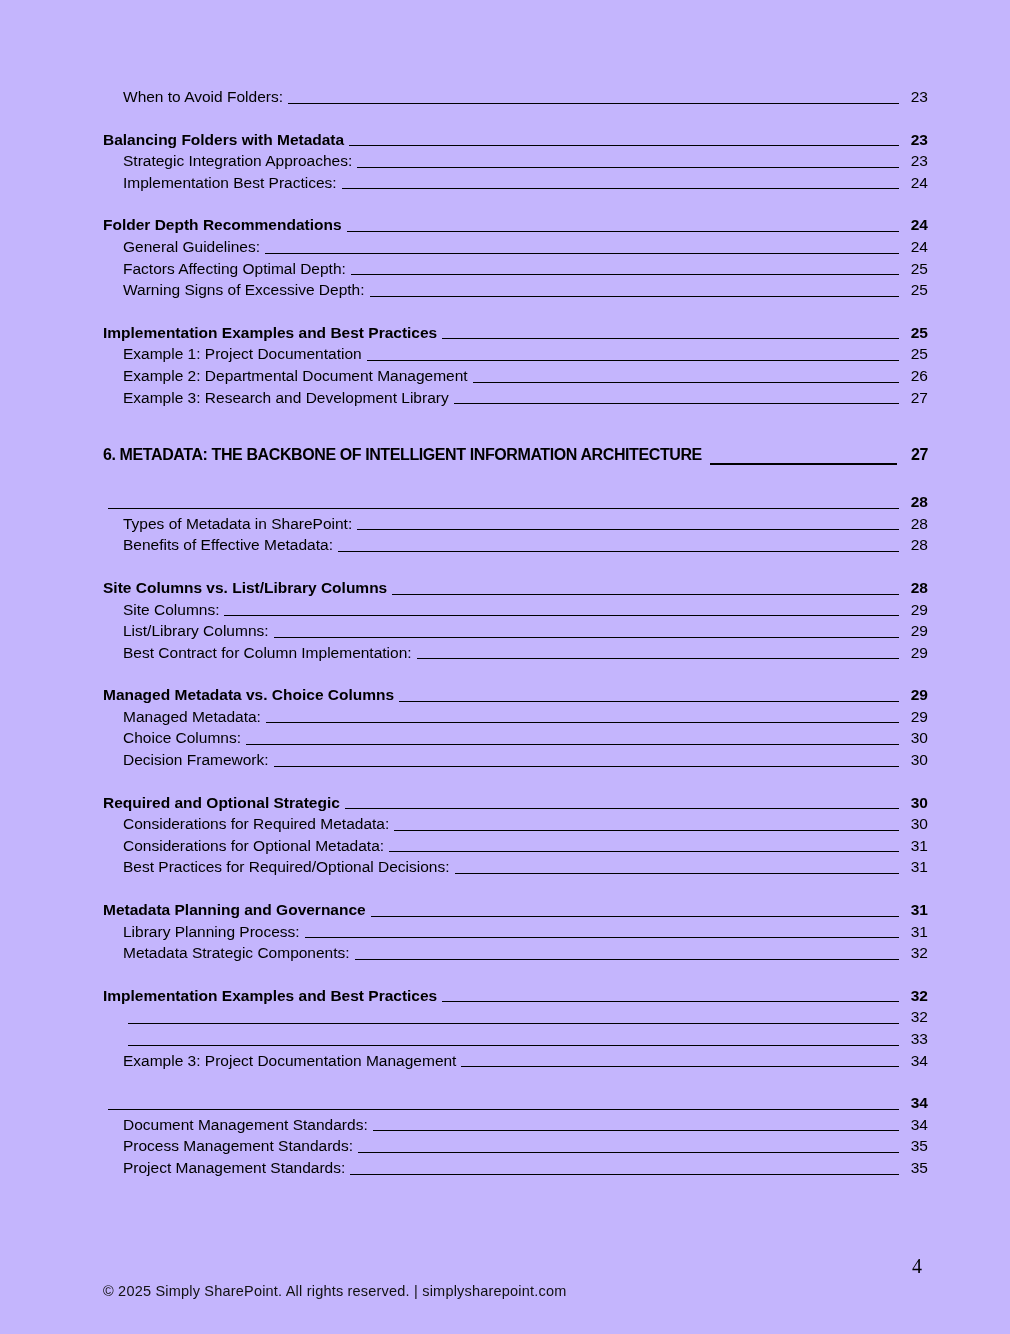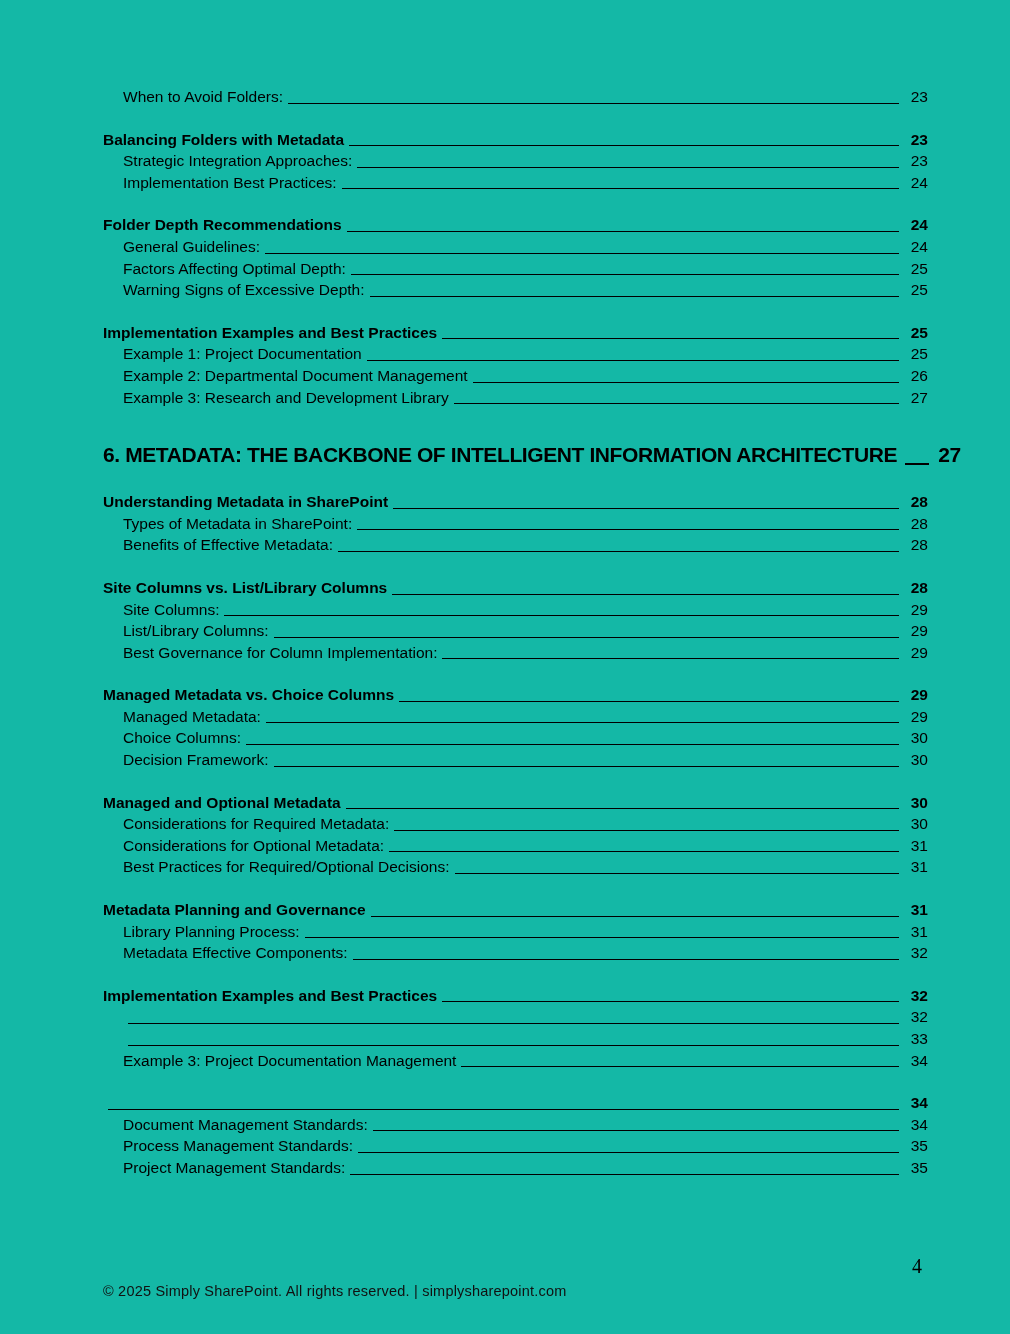--- a/index.html
+++ b/index.html
@@ -5,21 +5,21 @@
   html, body {
     margin: 0;
     padding: 0;
     background: #e8e8e8;
   }
   .page {
     position: relative;
     width: 1010px;
     height: 1334px;
     margin: 0 auto;
-    background: #14b8a6;
+    background: #c4b5fd;
     font-family: "Liberation Sans", sans-serif;
     color: #000000;
     overflow: hidden;
   }
   .toc {
     position: absolute;
     left: 103px;
     right: 82px;
     top: 86px;
   }
@@ -44,21 +44,21 @@
   .row .pg {
     min-width: 22px;
     text-align: right;
     white-space: nowrap;
   }
   .row.lvl-sub { padding-left: 20px; }
   .row.lvl-heading { font-weight: bold; justify-content: flex-end; }
   .row.lvl-heading .pg { font-weight: bold; }
   .row.lvl-h1 {
     font-weight: bold;
-    font-size: 21px;
+    font-size: 16px;
     letter-spacing: -0.4px;
     line-height: 30px;
   }
   .row.lvl-h1 .leader {
     border-bottom-width: 2px;
     margin: 0 9px 5px 8px;
   }
   .row.lvl-h1 .pg { font-weight: bold; }
 
   .page-number {
@@ -153,21 +153,20 @@
       </div>
       <div class="toc-group g-h1">
         <div class="row lvl-h1">
           <span class="label">6. METADATA: THE BACKBONE OF INTELLIGENT INFORMATION ARCHITECTURE</span>
           <span class="leader"></span>
           <span class="pg">27</span>
         </div>
       </div>
       <div class="toc-group">
         <div class="row lvl-heading">
-          <span class="label">Understanding Metadata in SharePoint</span>
           <span class="leader"></span>
           <span class="pg">28</span>
         </div>
         <div class="row lvl-sub">
           <span class="label">Types of Metadata in SharePoint:</span>
           <span class="leader"></span>
           <span class="pg">28</span>
         </div>
         <div class="row lvl-sub">
           <span class="label">Benefits of Effective Metadata:</span>
@@ -185,21 +184,21 @@
           <span class="label">Site Columns:</span>
           <span class="leader"></span>
           <span class="pg">29</span>
         </div>
         <div class="row lvl-sub">
           <span class="label">List/Library Columns:</span>
           <span class="leader"></span>
           <span class="pg">29</span>
         </div>
         <div class="row lvl-sub">
-          <span class="label">Best Governance for Column Implementation:</span>
+          <span class="label">Best Contract for Column Implementation:</span>
           <span class="leader"></span>
           <span class="pg">29</span>
         </div>
       </div>
       <div class="toc-group">
         <div class="row lvl-heading">
           <span class="label">Managed Metadata vs. Choice Columns</span>
           <span class="leader"></span>
           <span class="pg">29</span>
         </div>
@@ -214,21 +213,21 @@
           <span class="pg">30</span>
         </div>
         <div class="row lvl-sub">
           <span class="label">Decision Framework:</span>
           <span class="leader"></span>
           <span class="pg">30</span>
         </div>
       </div>
       <div class="toc-group">
         <div class="row lvl-heading">
-          <span class="label">Managed and Optional Metadata</span>
+          <span class="label">Required and Optional Strategic</span>
           <span class="leader"></span>
           <span class="pg">30</span>
         </div>
         <div class="row lvl-sub">
           <span class="label">Considerations for Required Metadata:</span>
           <span class="leader"></span>
           <span class="pg">30</span>
         </div>
         <div class="row lvl-sub">
           <span class="label">Considerations for Optional Metadata:</span>
@@ -246,21 +245,21 @@
           <span class="label">Metadata Planning and Governance</span>
           <span class="leader"></span>
           <span class="pg">31</span>
         </div>
         <div class="row lvl-sub">
           <span class="label">Library Planning Process:</span>
           <span class="leader"></span>
           <span class="pg">31</span>
         </div>
         <div class="row lvl-sub">
-          <span class="label">Metadata Effective Components:</span>
+          <span class="label">Metadata Strategic Components:</span>
           <span class="leader"></span>
           <span class="pg">32</span>
         </div>
       </div>
       <div class="toc-group">
         <div class="row lvl-heading">
           <span class="label">Implementation Examples and Best Practices</span>
           <span class="leader"></span>
           <span class="pg">32</span>
         </div>

